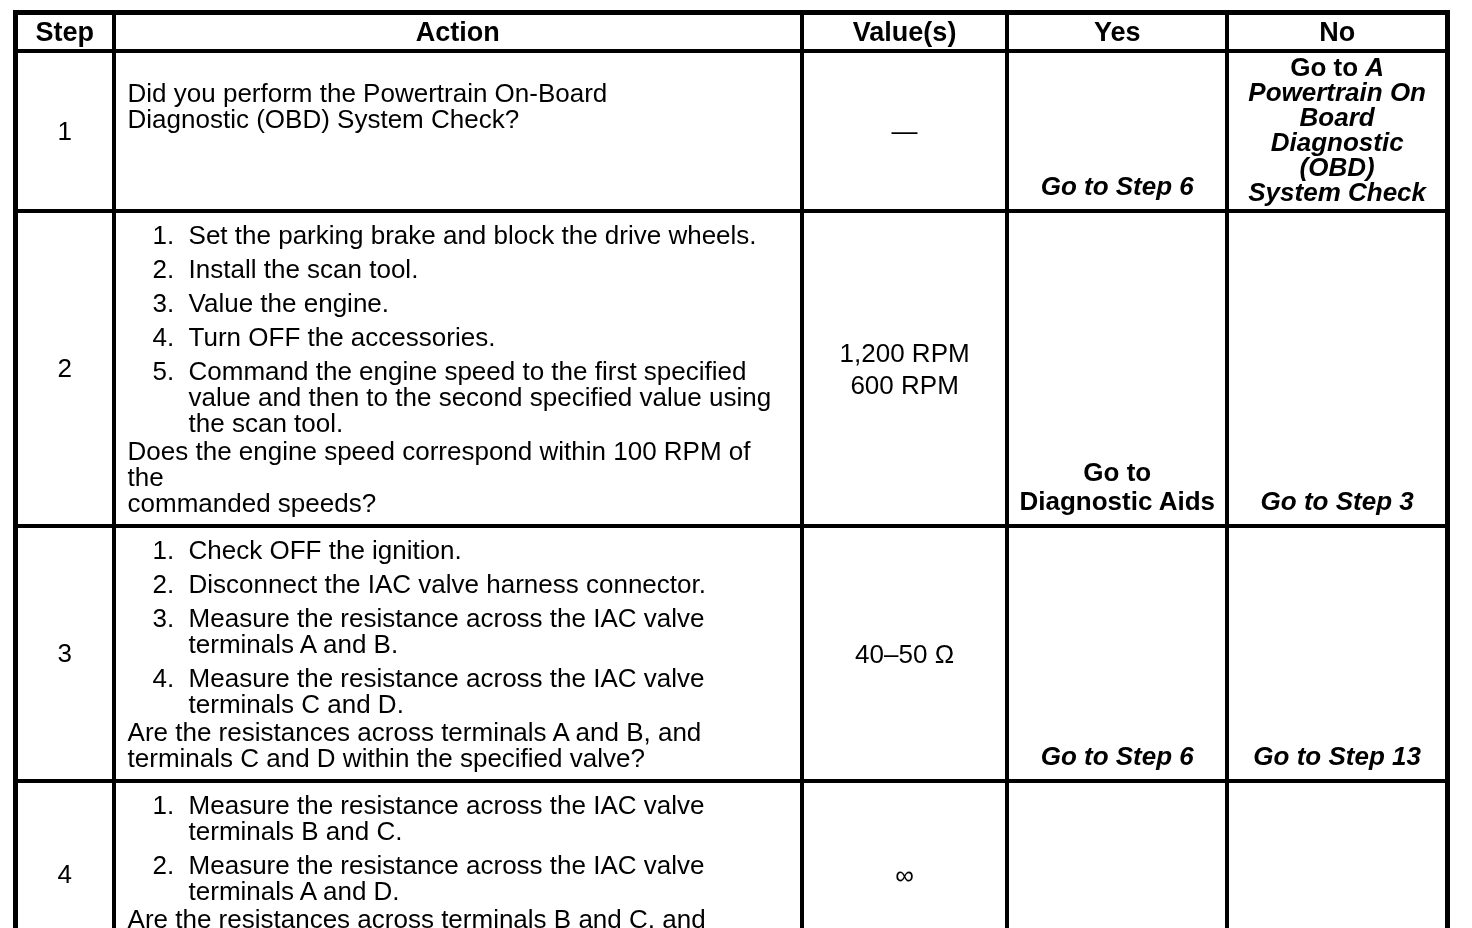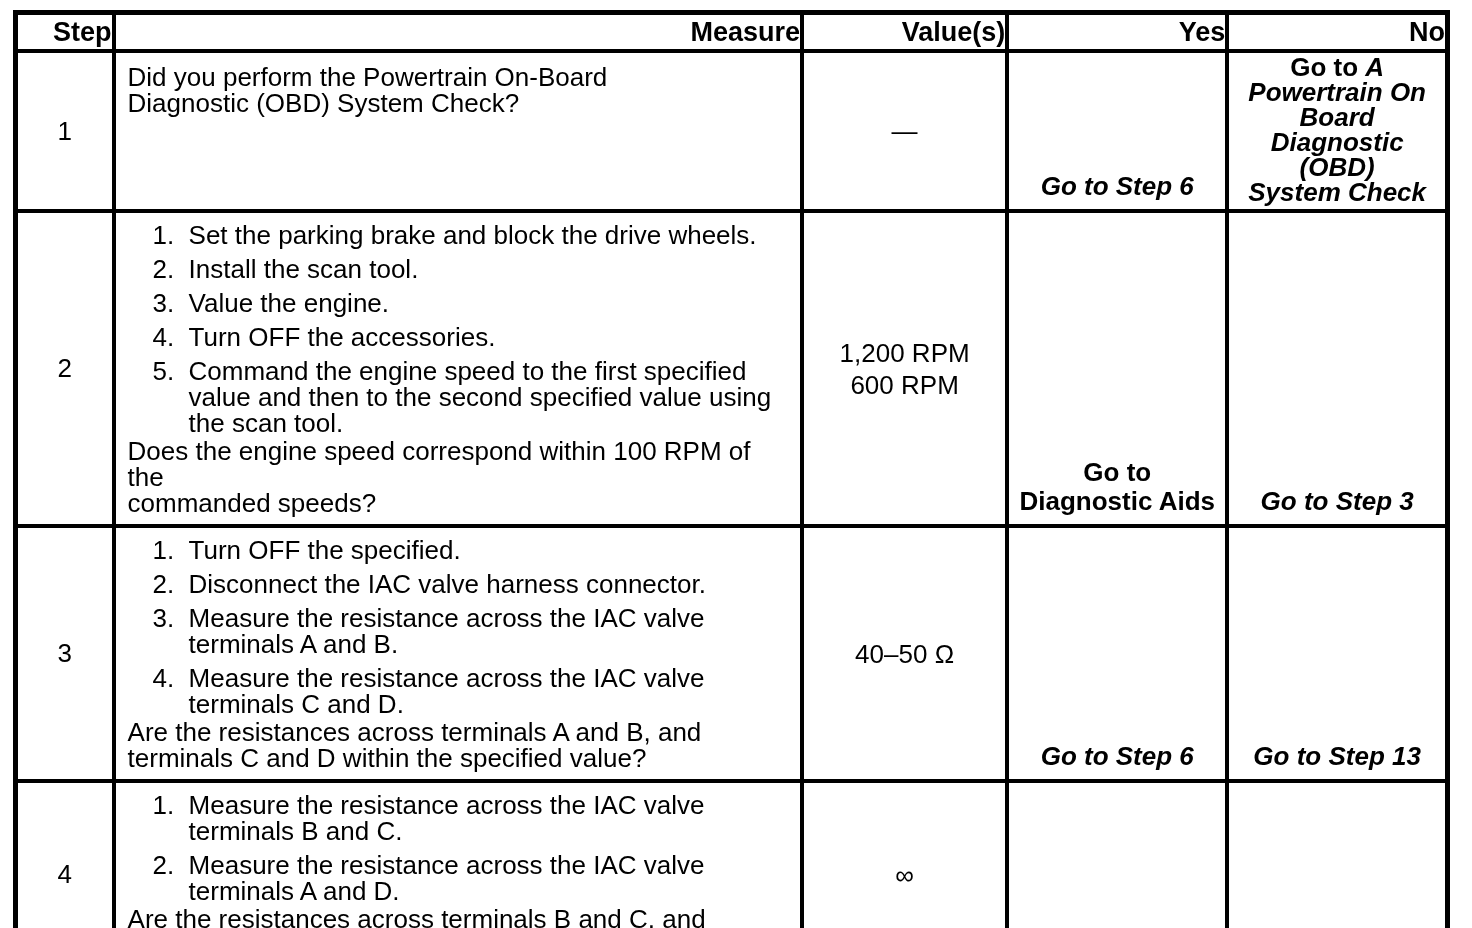--- a/index.html
+++ b/index.html
@@ -27,36 +27,36 @@
   }
   .diag th, .diag td {
     border: 4px solid #000;
     padding: 0;
     overflow: hidden;
   }
   .diag th {
     height: 34px;
     font-size: 27px;
     font-weight: bold;
-    text-align: right;
+    text-align: center;
     vertical-align: middle;
   }
   td.step {
     text-align: center;
     vertical-align: middle;
     font-size: 26px;
   }
   td.action {
     vertical-align: top;
     font-size: 26px;
     line-height: 26px;
     padding: 9px 10px 8px 12px;
   }
   .multiline { white-space: pre-line; }
-  .intro { margin-top: 2px; }
+  .intro { margin-top: 18px; }
   .li { display: flex; margin-top: 8px; padding-left: 25px; }
   .li:first-child { margin-top: 0; }
   .num { flex: 0 0 36px; width: 36px; }
   .itxt { flex: 1 1 auto; }
   .question { margin-top: 2px; }
   td.value {
     text-align: center;
     vertical-align: middle;
     font-size: 26px;
     line-height: 32px;
@@ -89,21 +89,21 @@
     <colgroup>
       <col style="width:98px">
       <col style="width:688px">
       <col style="width:205px">
       <col style="width:220px">
       <col style="width:220px">
     </colgroup>
     <tbody>
         <tr class="r-header">
       <th>Step</th>
-      <th>Measure</th>
+      <th>Action</th>
       <th>Value(s)</th>
       <th>Yes</th>
       <th>No</th>
     </tr>
 
     <tr class="r1">
       <td class="step">1</td>
       <td class="action">
         <div class="intro multiline">Did you perform the Powertrain On-Board
 Diagnostic (OBD) System Check?</div>
@@ -162,38 +162,38 @@
       <td class="no">
         <span class="italic">Go to Step 3</span>
       </td>
     </tr>
 
     <tr class="r3">
       <td class="step">3</td>
       <td class="action">
         <div class="li">
           <span class="num">1.</span>
-              <span class="itxt multiline">Turn OFF the specified.</span>
+              <span class="itxt multiline">Check OFF the ignition.</span>
         </div>
         <div class="li">
           <span class="num">2.</span>
               <span class="itxt multiline">Disconnect the IAC valve harness connector.</span>
         </div>
         <div class="li">
           <span class="num">3.</span>
               <span class="itxt multiline">Measure the resistance across the IAC valve
 terminals A and B.</span>
         </div>
         <div class="li">
           <span class="num">4.</span>
               <span class="itxt multiline">Measure the resistance across the IAC valve
 terminals C and D.</span>
         </div>
         <div class="question multiline">Are the resistances across terminals A and B, and
-terminals C and D within the specified value?</div>
+terminals C and D within the specified valve?</div>
       </td>
       <td class="value">
         <span class="multiline">40–50 Ω</span>
       </td>
       <td class="yes">
         <span class="italic">Go to Step 6</span>
       </td>
       <td class="no">
         <span class="italic">Go to Step 13</span>
       </td>

